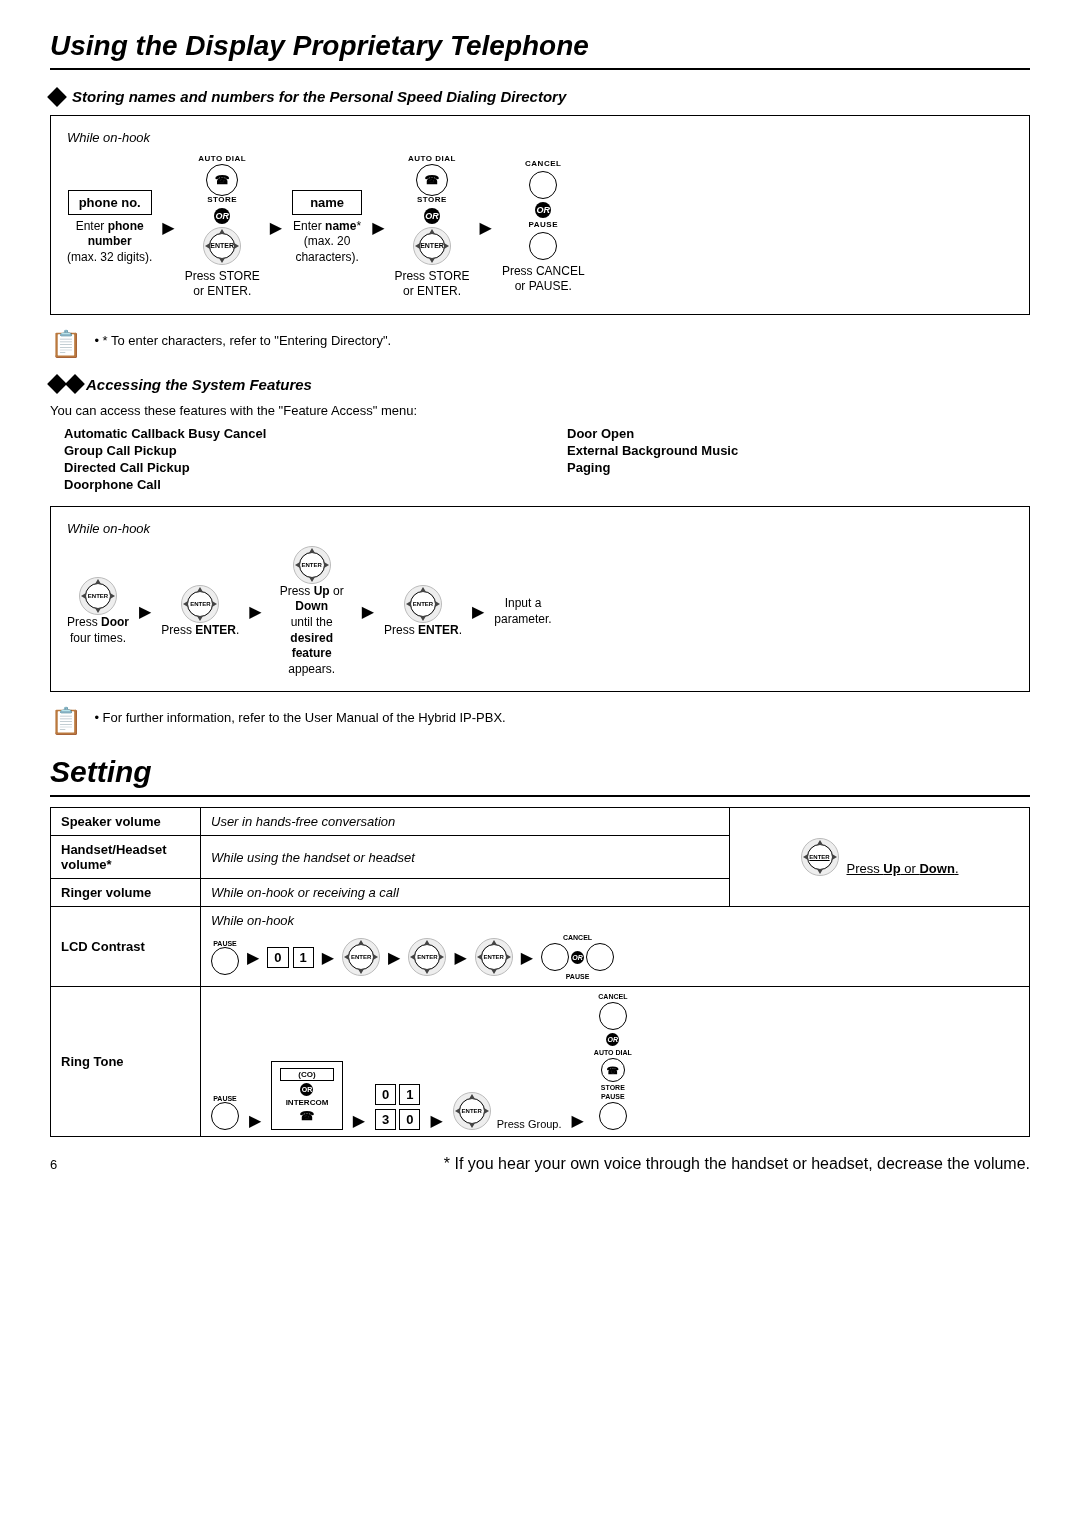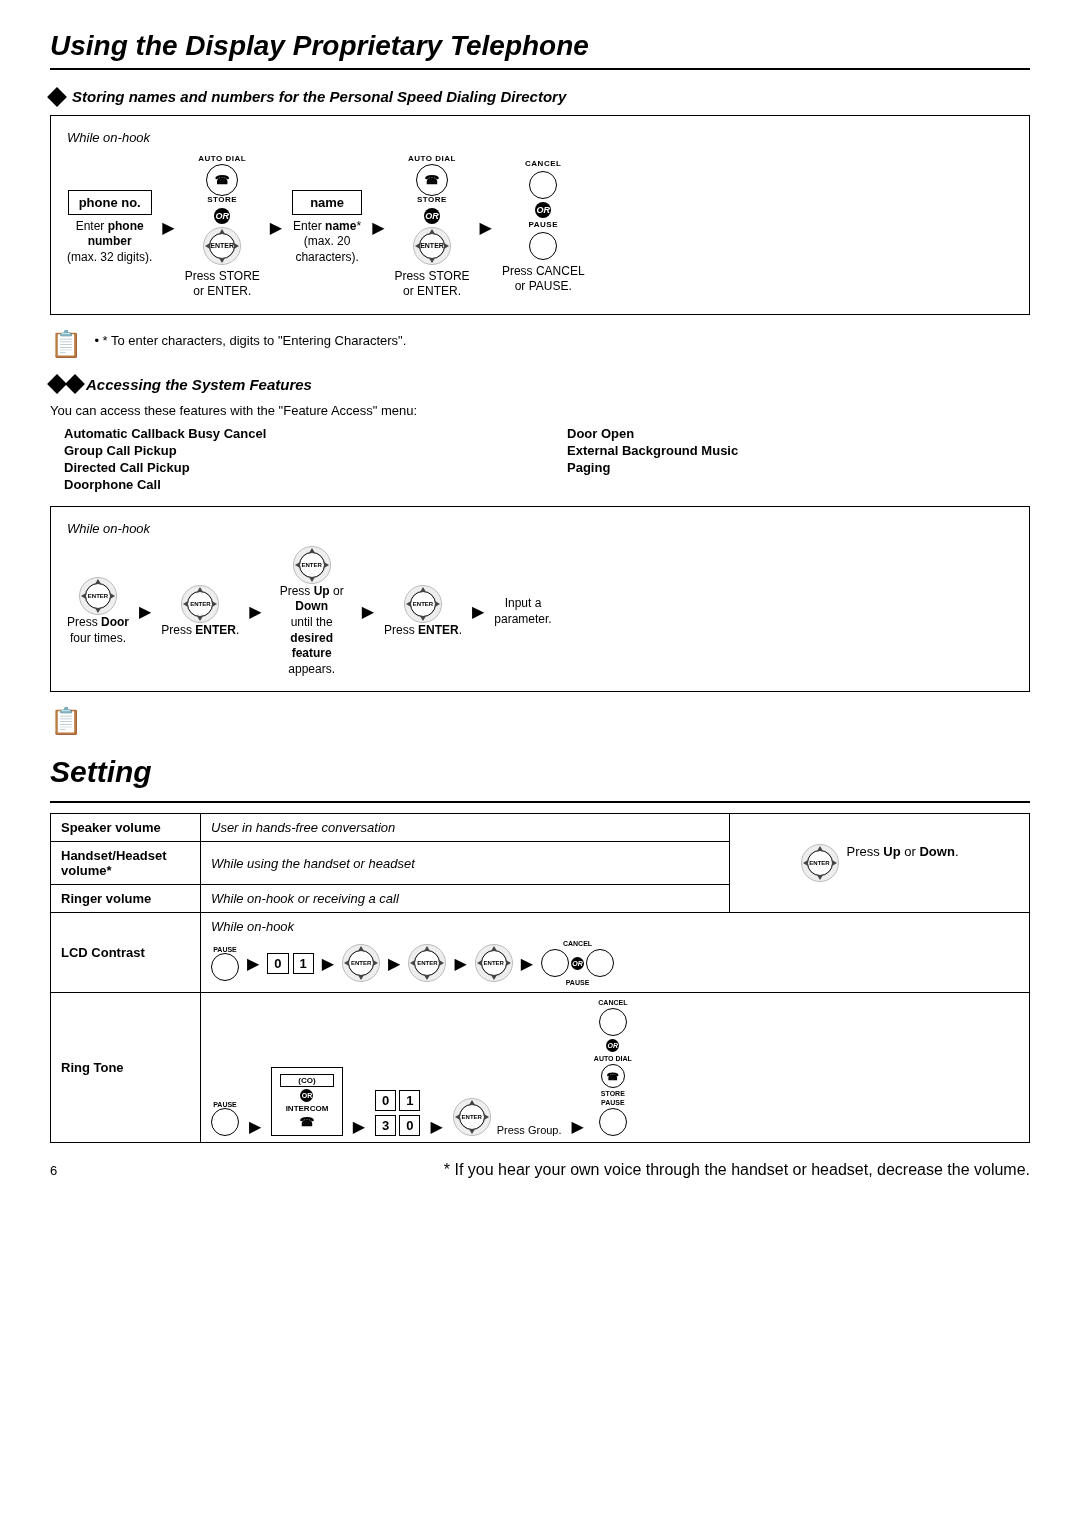--- a/index.html
+++ b/index.html
@@ -181,21 +181,21 @@
       font-weight: bold;
       font-size: 13px;
     }
 
     
     .setting-title {
       font-size: 30px;
       font-style: italic;
       font-weight: bold;
       border-bottom: 2px solid #000;
-      padding-bottom: 12px;
+      padding-bottom: 6px;
       margin: 18px 0 10px 0;
     }
 
     
     .setting-table {
       border-collapse: collapse;
       width: 100%;
       margin-bottom: 10px;
     }
     .setting-table td {
@@ -462,21 +462,21 @@
         <span>or PAUSE.</span>
       </div>
     </div>
 
   </div>
 </div>
 
 <div class="note-row">
   <span class="note-pad">📋</span>
   <div class="note-text">
-    <span>• </span><span>* To enter characters, digits to "Entering Characters".</span>
+    <span>• </span><span>* To enter characters, refer to "Entering Directory".</span>
   </div>
 </div>
 
 <div class="features-section">
   <div class="section-header">
     <span class="diamond2"></span>
     <span class="diamond2"></span>
     <em>Accessing the System Features</em>
   </div>
   <div class="section-intro">You can access these features with the "Feature Access" menu:</div>
@@ -572,32 +572,35 @@
       <div class="flow-desc">
         Input a<br>parameter.
       </div>
     </div>
 
   </div>
 </div>
 
 <div class="note-row">
   <span class="note-pad">📋</span>
+  <div class="note-text">
+    <span>• </span><span>For further information, refer to the User Manual of the Hybrid IP-PBX.</span>
+  </div>
 </div>
 
 <div class="setting-title">Setting</div>
 
 <table class="setting-table">
   <tbody>
 
     <tr>
       <td class="row-label">Speaker volume</td>
       <td class="row-desc">User in hands-free conversation</td>
       <td class="row-ctrl" rowspan="3">
-        <div style="display:flex;align-items:flex-start;gap:8px;justify-content:center;">
+        <div style="display:flex;align-items:flex-end;gap:8px;justify-content:center;text-decoration:underline;">
           <div class="enter-btn-container">
             <div class="enter-ring"></div>
             <div class="arr-up"></div>
             <div class="arr-dn"></div>
             <div class="arr-rt"></div>
             <div class="arr-lt"></div>
             <div class="enter-core">
                 <span style="font-size:6px;">ENTER</span>
               </div>
           </div>

